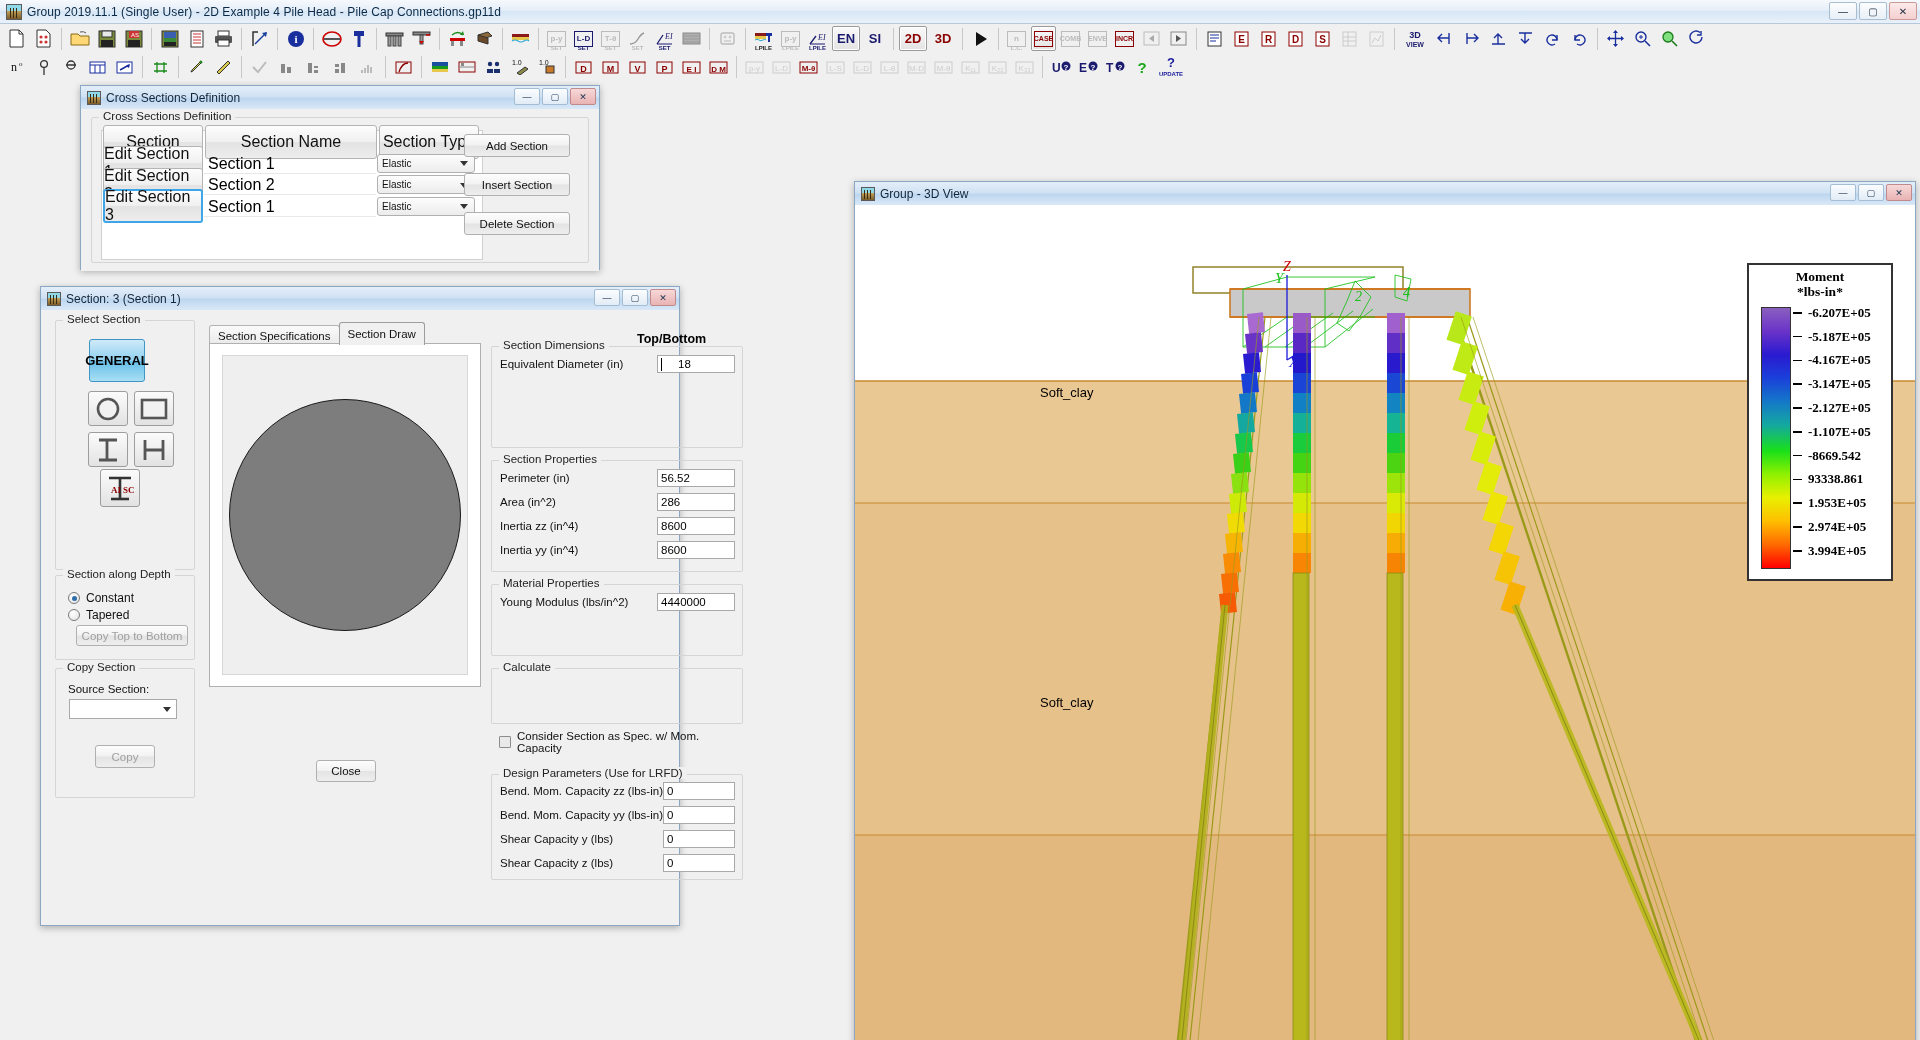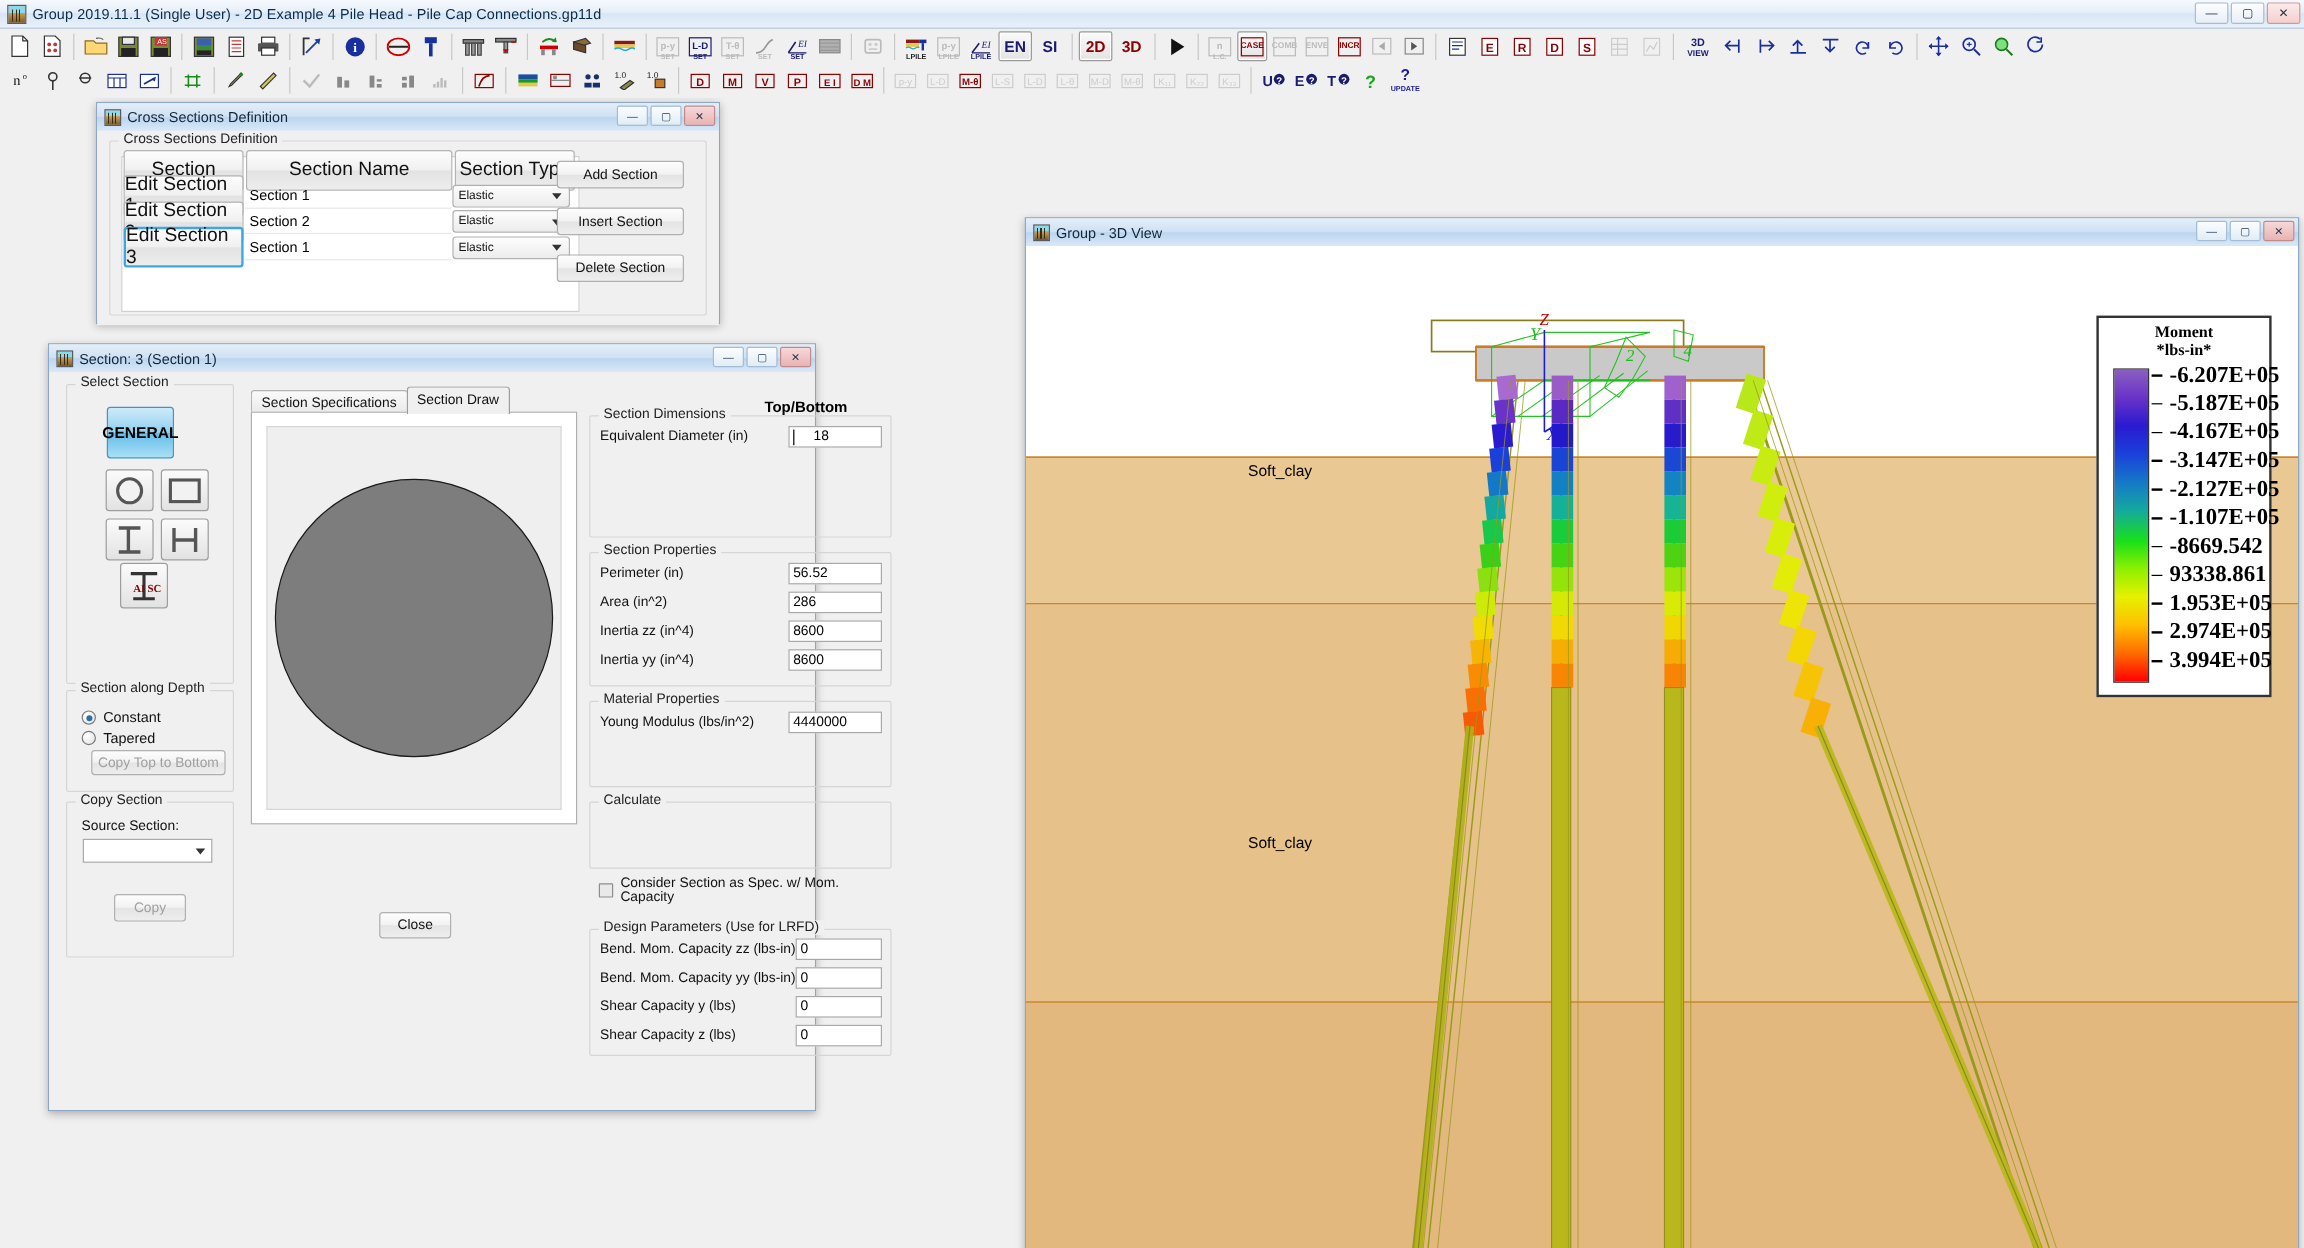--- a/index.html
+++ b/index.html
@@ -147,21 +147,21 @@
     border: 1px solid #b4b4b4; border-radius: 3px;
     font-size: 16px; color: #111;
     display:flex; align-items:center; justify-content:center;
     cursor: pointer; height: 34px; margin: 1px;
   }
   .cs-cell-btn.sel { border: 2px solid #3ca6e8; }
   .c1 { width: 100px; }
   .c2 { width: 172px; }
   .c3 { width: 100px; }
   .cs-name {
-    font-size: 12px; color:#000; padding-left: 4px; width: 172px;
+    font-size: 16px; color:#000; padding-left: 4px; width: 172px;
     height: 21px; line-height: 21px; border-bottom: 1px solid #e8e8e8;
   }
   .cs-combo {
     width: 98px; height: 19px; margin: 1px;
     background: linear-gradient(to bottom,#fdfdfd,#ececec);
     border: 1px solid #b0b0b0; border-radius: 3px;
     display:flex; align-items:center; font-size:10px; color:#111;
     padding-left:4px; position: relative; cursor:pointer;
   }
   .cs-combo .arrow {
@@ -287,21 +287,21 @@
     text-align:center; font-family:"Liberation Serif", serif; font-weight:bold;
     font-size: 13.5px; color:#000; margin-top: 4px; line-height: 15px;
   }
   .legend-bar {
     position:absolute; left: 12px; top: 42px; width: 30px; height: 262px;
     border: 1px solid #333;
   }
   .legend-ticks { position:absolute; left: 44px; top: 36px; width: 100px; }
   .legend-tick {
     height: 23.8px; display:flex; align-items:center;
-    font-family:"Liberation Serif", serif; font-weight:bold; font-size:19px; color:#000;
+    font-family:"Liberation Serif", serif; font-weight:bold; font-size:13px; color:#000;
   }
   .legend-tick .dash { width:9px; height:1.6px; background:#000; margin-right:6px; flex:0 0 auto;}
 
   
   .statusbar {
     height: 23px; background:#f0f0f0; border-top:1px solid #dcdcdc;
     display:flex; align-items:center; flex: 0 0 auto; font-size:11.5px; color:#111;
   }
   .sb-cell { padding: 0 10px; height:100%; display:flex; align-items:center; }
   .sb-div { width:1px; height:16px; background:#c6c6c6; }

